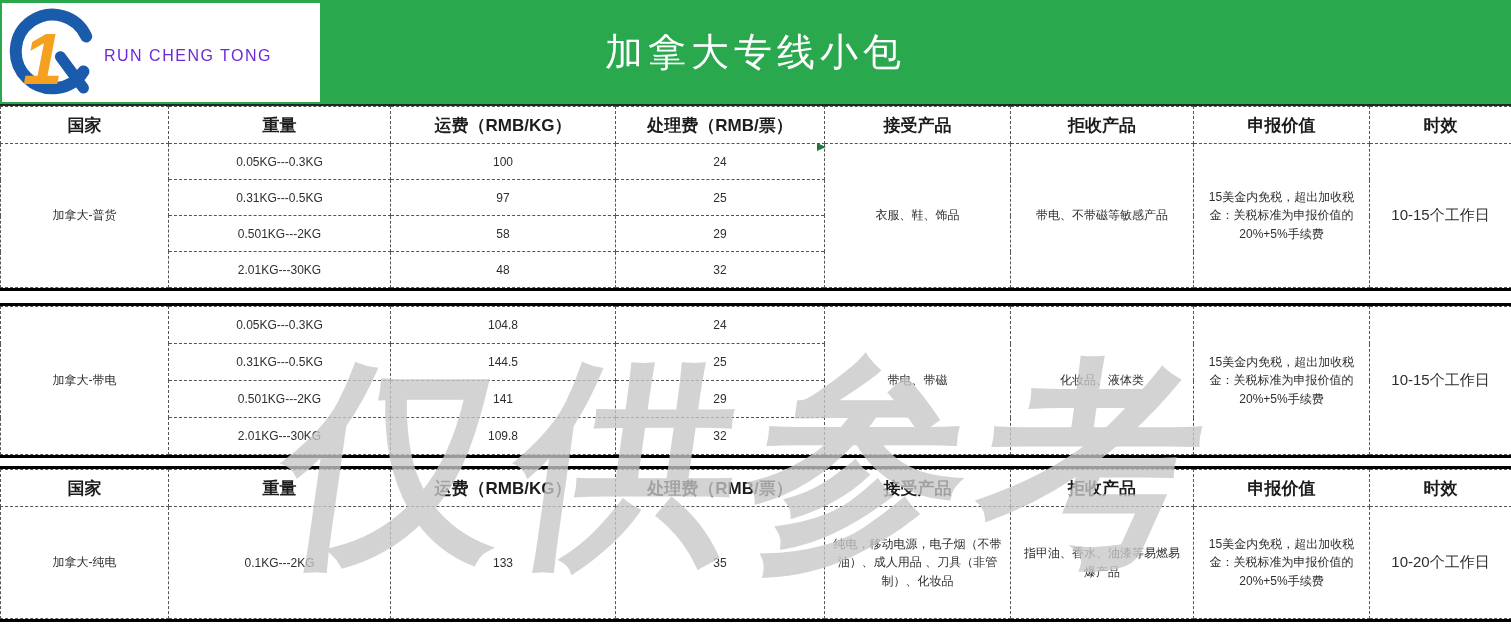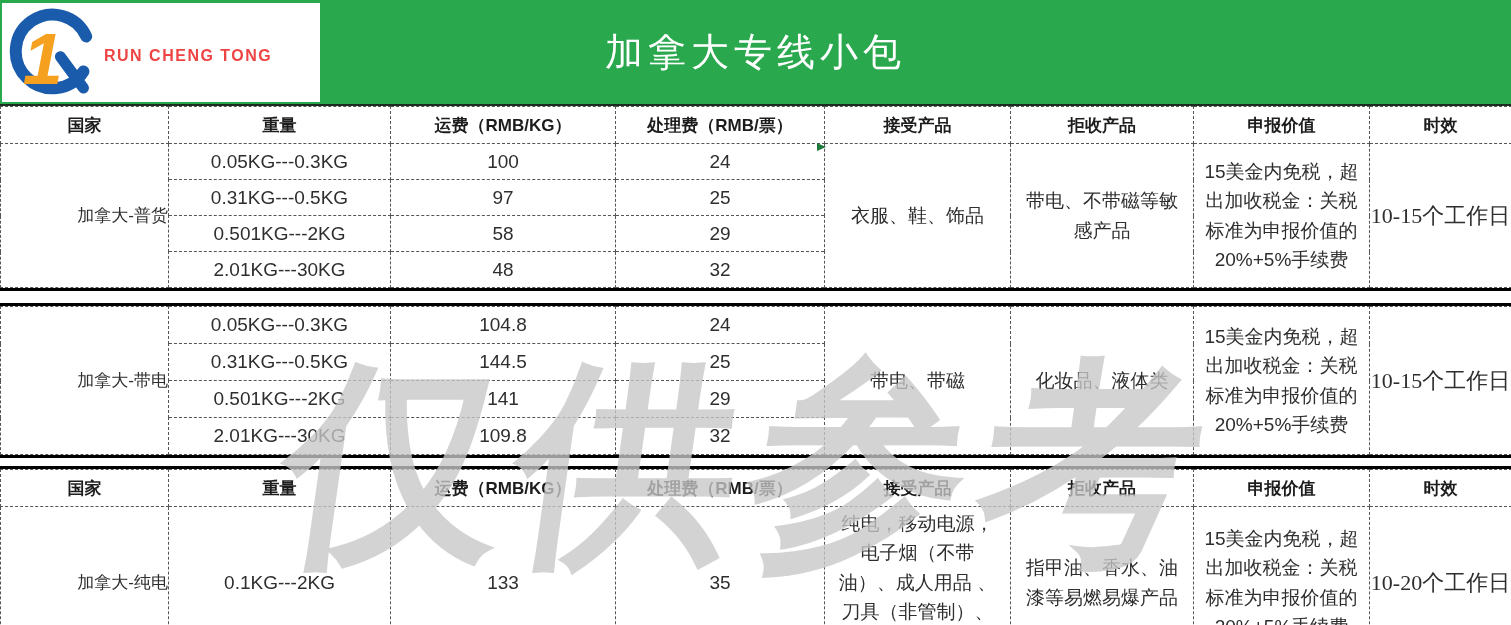--- a/index.html
+++ b/index.html
@@ -28,40 +28,40 @@
     position: absolute; left: 2px; top: 3px;
     width: 318px; height: 99px;
     background: #fff;
     display: flex; align-items: center; gap: 4px;
     padding: 3px 6px;
     z-index: 2;
   }
   .logo-mark { width: 92px; height: 92px; flex: 0 0 auto; }
   .logo-text { display: flex; flex-direction: column; align-items: flex-start; line-height: 1; }
   .logo-cn { font-size: 50px; font-weight: bold; color: #1a5cab; letter-spacing: 2px; }
-  .logo-en { font-size: 16px; font-weight: bold; color: #ef4444; letter-spacing: 1.5px; margin-top: 7px; }
+  .logo-en { font-size: 16px; font-weight: normal; color: #6d28d9; letter-spacing: 1.5px; margin-top: 7px; }
   
   .secA { border-bottom: 3px solid #000; }
   .secB { border-top: 3px solid #000; border-bottom: 3px solid #000; }
   .secC { border-top: 3px solid #000; border-bottom: 3px solid #000; }
   .gap12 { height: 12px; } .gap8 { height: 8px; }
   table { border-collapse: collapse; table-layout: fixed; width: 1511px; }
   th, td {
     border: 1px dashed #555;
     text-align: center; vertical-align: middle;
-    font-size: 19px; overflow: hidden;
+    font-size: 12px; overflow: hidden;
   }
   th { font-size: 17px; font-weight: bold; color:#1c1c1c; }
   tr.hrow { height: 37px; }
   tr.drow { height: 36px; }
   .secB tr.drow { height: 37px; }
   tr.bigrow { height: 112px; }
-  td.country { font-size: 17px; text-align: right; }
+  td.country { font-size: 12px; }
   td.wrapcell { padding: 2px 8px; line-height: 1.55; }
-  td.lead { font-size: 22px; font-family: Liberation Serif, serif; }
+  td.lead { font-size: 15px; }
   
   .watermark {
     position: absolute; left: 286px; top: 338px;
     font-size: 220px; font-weight: bold; line-height: 1.15;
     letter-spacing: 12px; white-space: nowrap;
     color: #c7c7c7; opacity: 0.78;
     transform: skewX(-8deg);
     z-index: 9; pointer-events: none;
   }
   

